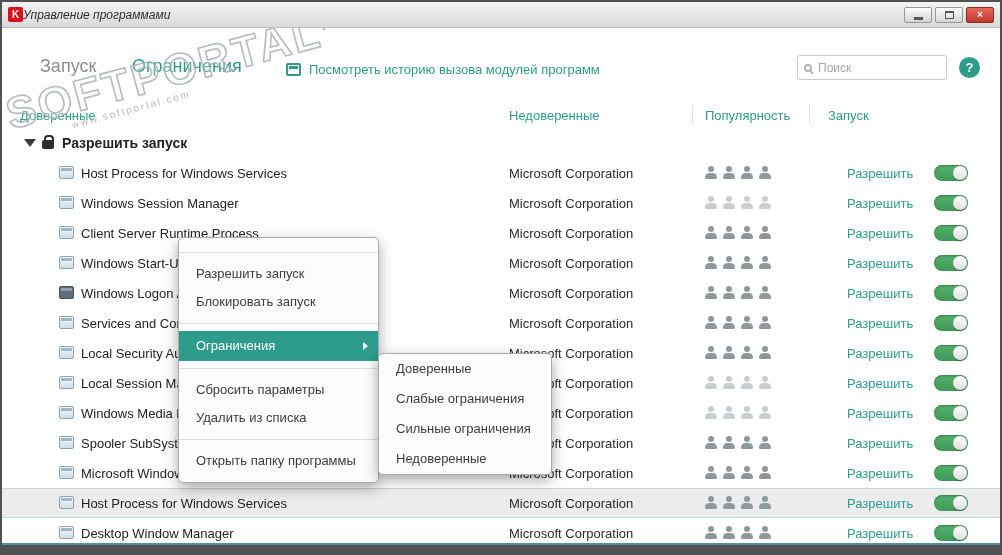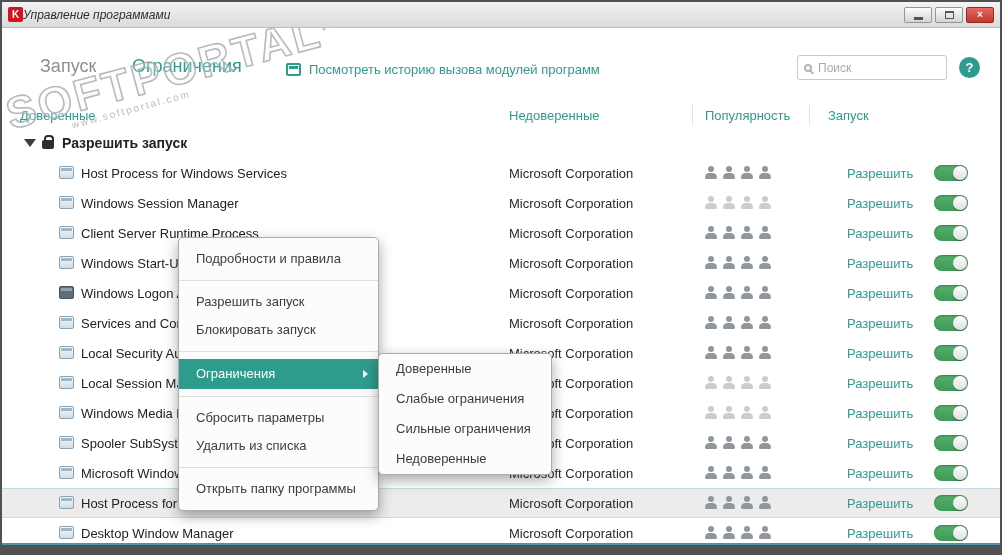--- a/index.html
+++ b/index.html
@@ -363,21 +363,20 @@
         </span>
     <span class="action-link">Разрешить</span>
     <span class="toggle">
           <span class="knob"></span>
         </span>
   </div>
 </div>
 
   <div class="menu context-menu">
     <div>
-        <div class="menu-item"><span>Подробности и правила</span></div>
         <div class="menu-sep"></div>
         <div class="menu-item"><span>Разрешить запуск</span></div>
         <div class="menu-item"><span>Блокировать запуск</span></div>
         <div class="menu-sep"></div>
         <div class="menu-item hl"><span>Ограничения</span><span class="submenu-arrow"></span></div>
         <div class="menu-sep"></div>
         <div class="menu-item"><span>Сбросить параметры</span></div>
         <div class="menu-item"><span>Удалить из списка</span></div>
         <div class="menu-sep"></div>
         <div class="menu-item"><span>Открыть папку программы</span></div>

